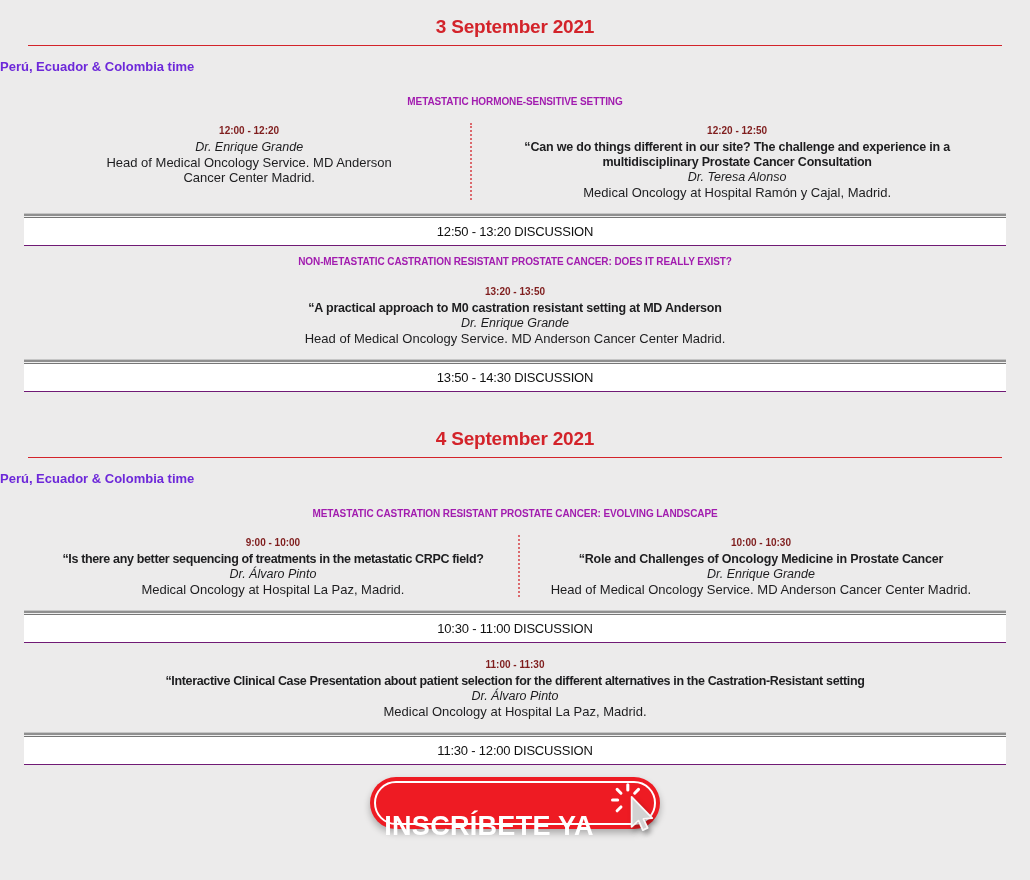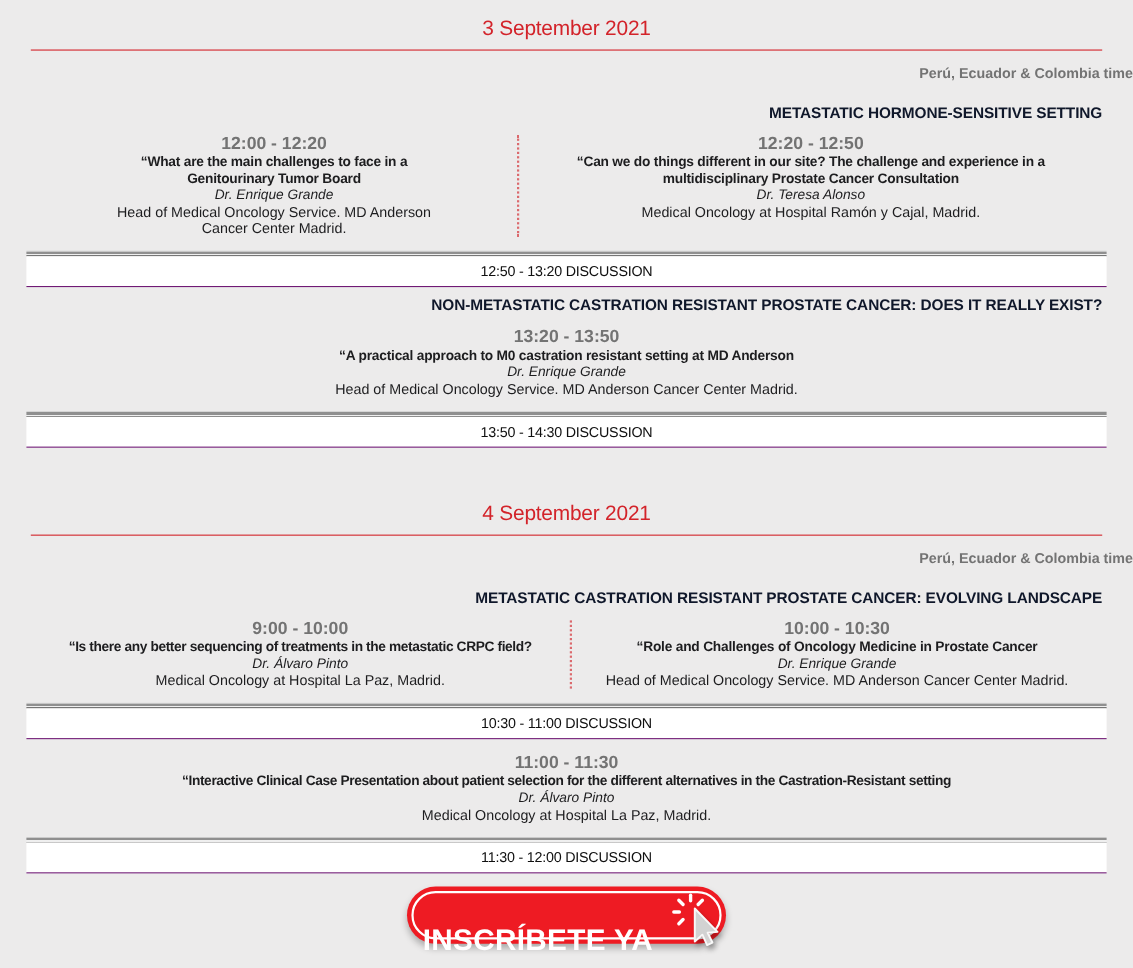--- a/index.html
+++ b/index.html
@@ -7,50 +7,50 @@
     position:relative;
     width:1030px;height:880px;
     background:#ecebeb;
     font-family:"Liberation Sans", sans-serif;
     color:#1d1d1f;
     overflow:hidden;
   }
   .date{
     margin-top:16px;
     text-align:center;
-    font-size:19px;font-weight:normal;line-height:22px;
+    font-size:19px;font-weight:bold;line-height:22px;
     color:#d3232a;letter-spacing:-0.2px;
   }
-  .day2 .date{margin-top:50px;}
+  .day2 .date{margin-top:36px;}
   .red-rule{height:1px;background:#d3232a;margin:7px 28px 0;}
   .tz{
-    margin-top:13px;text-align:right;
-    font-size:13px;font-weight:bold;line-height:15px;color:#737373;padding-left:14px;
+    margin-top:13px;text-align:left;
+    font-size:13px;font-weight:bold;line-height:15px;color:#6d28d9;
   }
   .sec-heading{
-    margin:20px 28px 0;text-align:right;
-    font-size:14px;font-weight:bold;line-height:16px;
-    color:#0f172a;letter-spacing:-0.1px;
+    margin:20px 28px 0;text-align:center;
+    font-size:10px;font-weight:bold;line-height:16px;
+    color:#a21caf;letter-spacing:-0.1px;
   }
   .sec-heading.mt16{margin-top:8px;}
   .cols{
     margin:13px 28px 0;
     display:flex;align-items:stretch;
   }
   .col{text-align:center;}
   .d1-left{width:45.5%;}
   .d1-right{width:54.5%;}
   .d2-left{width:50.4%;}
   .d2-right{width:49.6%;}
   .col-divider{
     width:0;
     border-left:2px dotted rgba(211,35,42,0.65);
   }
   .time{
-    font-size:16px;font-weight:bold;color:#737373;
+    font-size:10px;font-weight:bold;color:#7f1d1d;
     line-height:15px;margin-bottom:2px;
   }
   .stitle{
     font-size:12.5px;font-weight:bold;line-height:15px;
     margin:0 auto;letter-spacing:-0.2px;
   }
   .speaker{font-size:12.5px;font-style:italic;line-height:15px;}
   .aff{font-size:13px;line-height:15px;margin:0 auto;}
   .w300{max-width:302px;}
   .w455{max-width:455px;}
@@ -114,21 +114,20 @@
   <div class="day day1">
     <div class="date">3 September 2021</div>
     <div class="red-rule"></div>
     <div class="tz">Perú, Ecuador &amp; Colombia time</div>
 
     <div class="sec-heading">METASTATIC HORMONE-SENSITIVE SETTING</div>
 
     <div class="cols">
       <div class="col d1-left">
         <div class="time">12:00 - 12:20</div>
-        <div class="stitle w300">“What are the main challenges to face in a Genitourinary Tumor Board</div>
         <div class="speaker">Dr. Enrique Grande</div>
         <div class="aff w310">Head of Medical Oncology Service. MD Anderson Cancer Center Madrid.</div>
       </div>
       <div class="col-divider"></div>
       <div class="col d1-right">
         <div class="time">12:20 - 12:50</div>
         <div class="stitle w455">“Can we do things different in our site? The challenge and experience in a multidisciplinary Prostate Cancer Consultation</div>
         <div class="speaker">Dr. Teresa Alonso</div>
         <div class="aff">Medical Oncology at Hospital Ramón y Cajal, Madrid.</div>
       </div>

